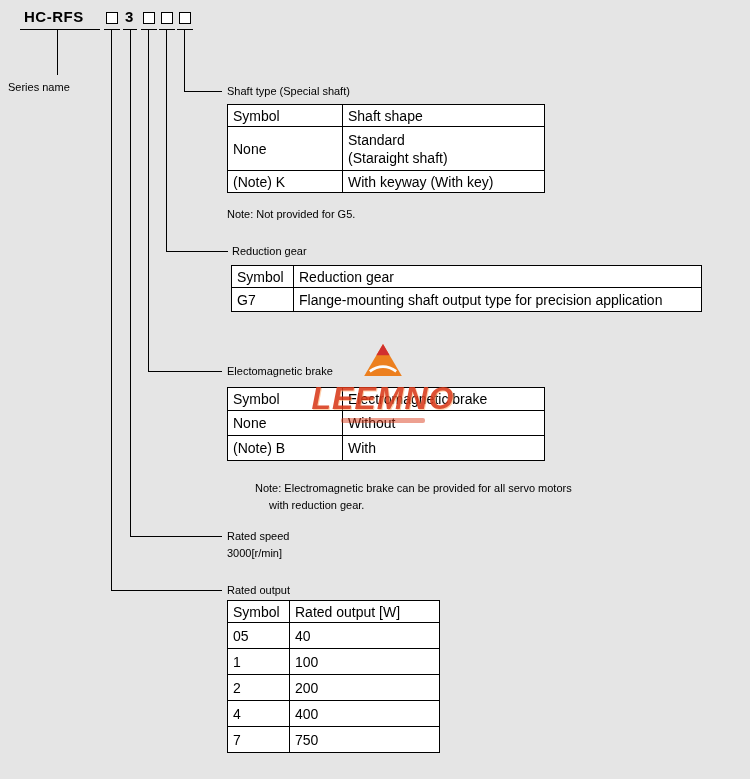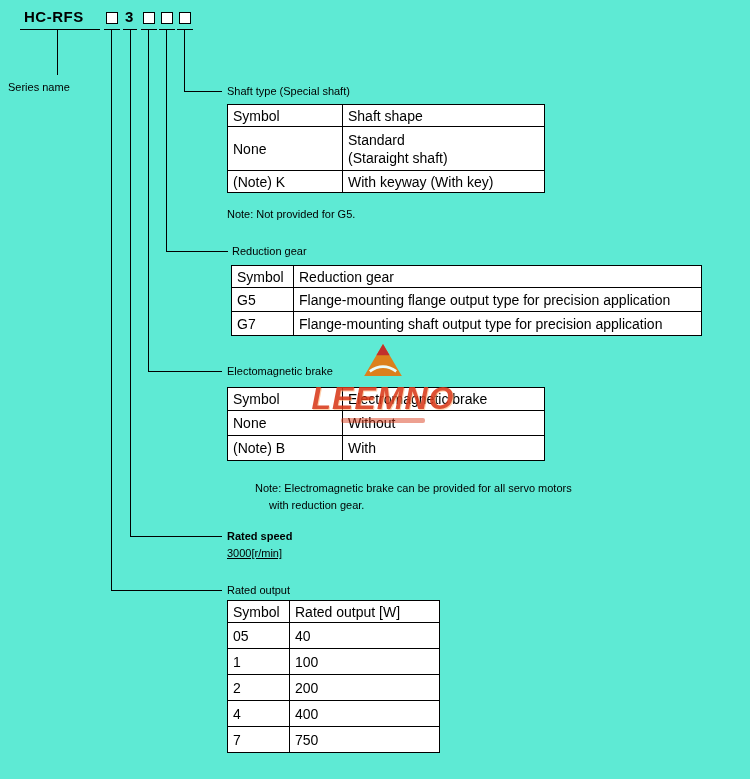--- a/index.html
+++ b/index.html
@@ -1,18 +1,18 @@
 <!DOCTYPE html>
 <html><head>
 <meta charset="utf-8">
 <style>
   * { margin:0; padding:0; box-sizing:border-box; }
   body { background:#ffffff; font-family:"Liberation Sans", sans-serif; }
   .page {
-    position:relative; width:750px; height:779px; background:#5eead4;
+    position:relative; width:750px; height:779px; background:#e5e5e5;
     color:#000; overflow:hidden;
   }
   .line { position:absolute; background:#000; }
   .lbl { position:absolute; font-size:11px; line-height:16px; color:#000; white-space:nowrap; }
   .model { position:absolute; font-size:15px; font-weight:bold; letter-spacing:0.5px; white-space:nowrap; }
   .mbox { position:absolute; width:12px; height:12px; border:1.6px solid #000; background:#fff; }
   table { position:absolute; border-collapse:collapse; font-size:14px; color:#000; background:#fff; }
   td, th { border:1px solid #000; font-weight:normal; text-align:left; vertical-align:middle; padding:1px 5px; line-height:18px; }
   .note { position:absolute; font-size:11px; line-height:17px; white-space:nowrap; }
   .watermark {
@@ -84,24 +84,20 @@
   </div>
 
   <div class="lbl" style="left:232px; top:243px;">Reduction gear</div>
   <table style="left:231px; top:265px;">
     <tbody>
         <tr>
       <th style="width:62px; height:22px;">Symbol</th>
       <th style="width:408px;">Reduction gear</th>
     </tr>
     <tr>
-      <td style="height:24px;">G5</td>
-      <td>Flange-mounting flange output type for precision application</td>
-    </tr>
-    <tr>
       <td style="height:24px;">G7</td>
       <td>Flange-mounting shaft output type for precision application</td>
     </tr>
   </tbody>
     </table>
 
   <div class="lbl" style="left:227px; top:363px;">Electomagnetic brake</div>
   <table style="left:227px; top:387px;">
     <tbody>
         <tr>
@@ -114,22 +110,22 @@
     </tr>
     <tr>
       <td style="height:25px;">(Note) B</td>
       <td>With</td>
     </tr>
   </tbody>
     </table>
   <div class="note" style="left:227px; top:480px;margin-left:28px;">Note: Electromagnetic brake can be provided for all servo motors</div>
   <div class="note" style="left:269px; top:497px;text-align:right;">with reduction gear.</div>
 
-  <div class="lbl" style="left:227px; top:528px;font-weight:bold;">Rated speed</div>
-  <div class="lbl" style="left:227px; top:545px;text-decoration:underline;">3000[r/min]</div>
+  <div class="lbl" style="left:227px; top:528px;">Rated speed</div>
+  <div class="lbl" style="left:227px; top:545px;">3000[r/min]</div>
 
   <div class="lbl" style="left:227px; top:582px;">Rated output</div>
   <table style="left:227px; top:600px;">
     <tbody>
         <tr>
       <th style="width:62px; height:22px;">Symbol</th>
       <th style="width:150px;">Rated output [W]</th>
     </tr>
     <tr>
       <td style="height:26px;">05</td>

